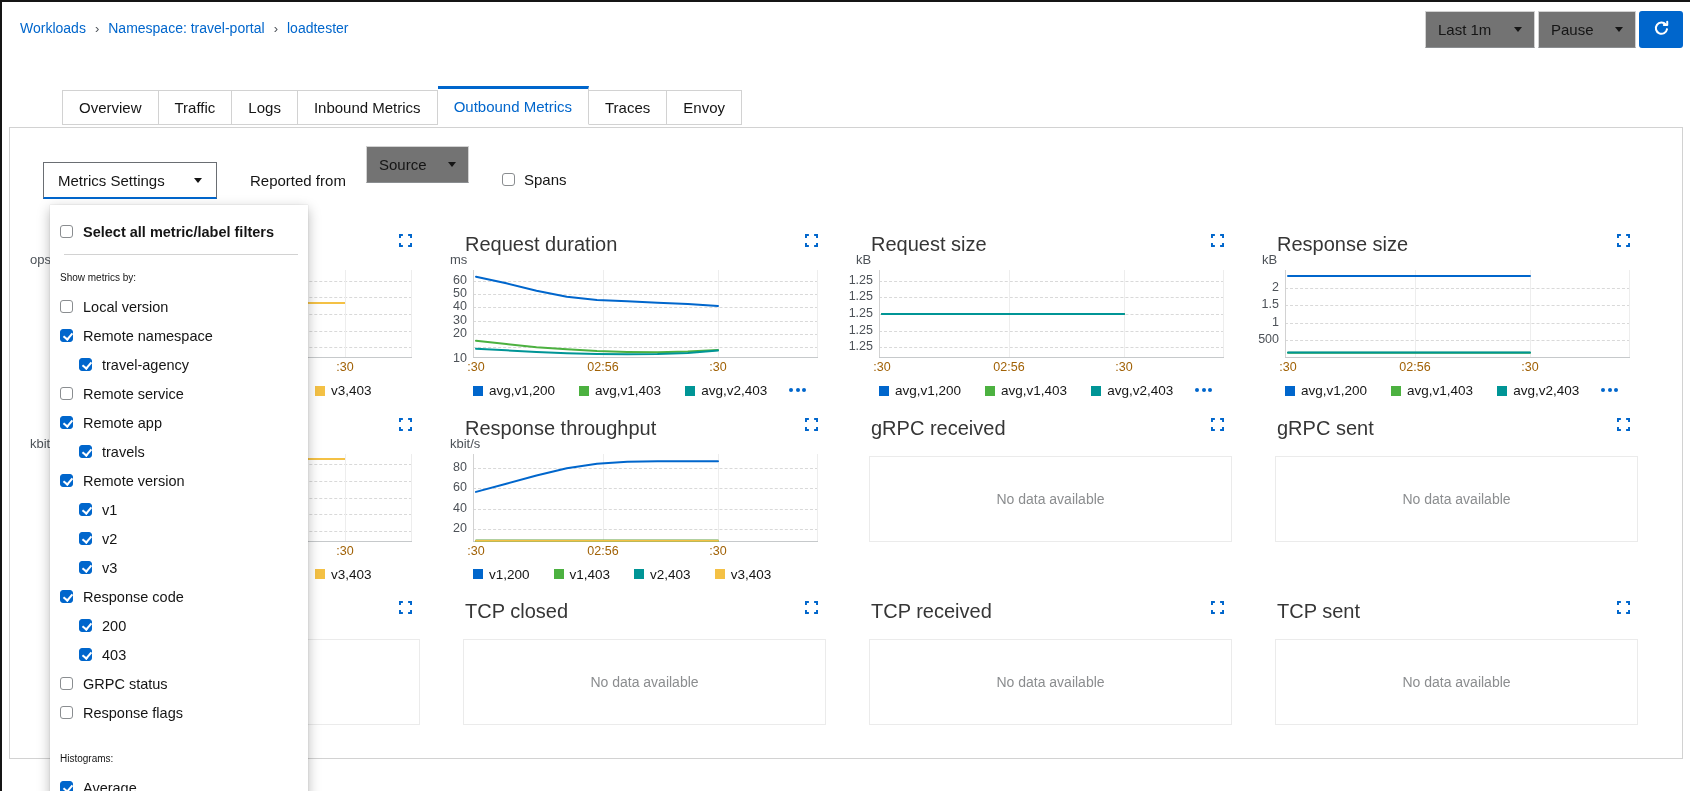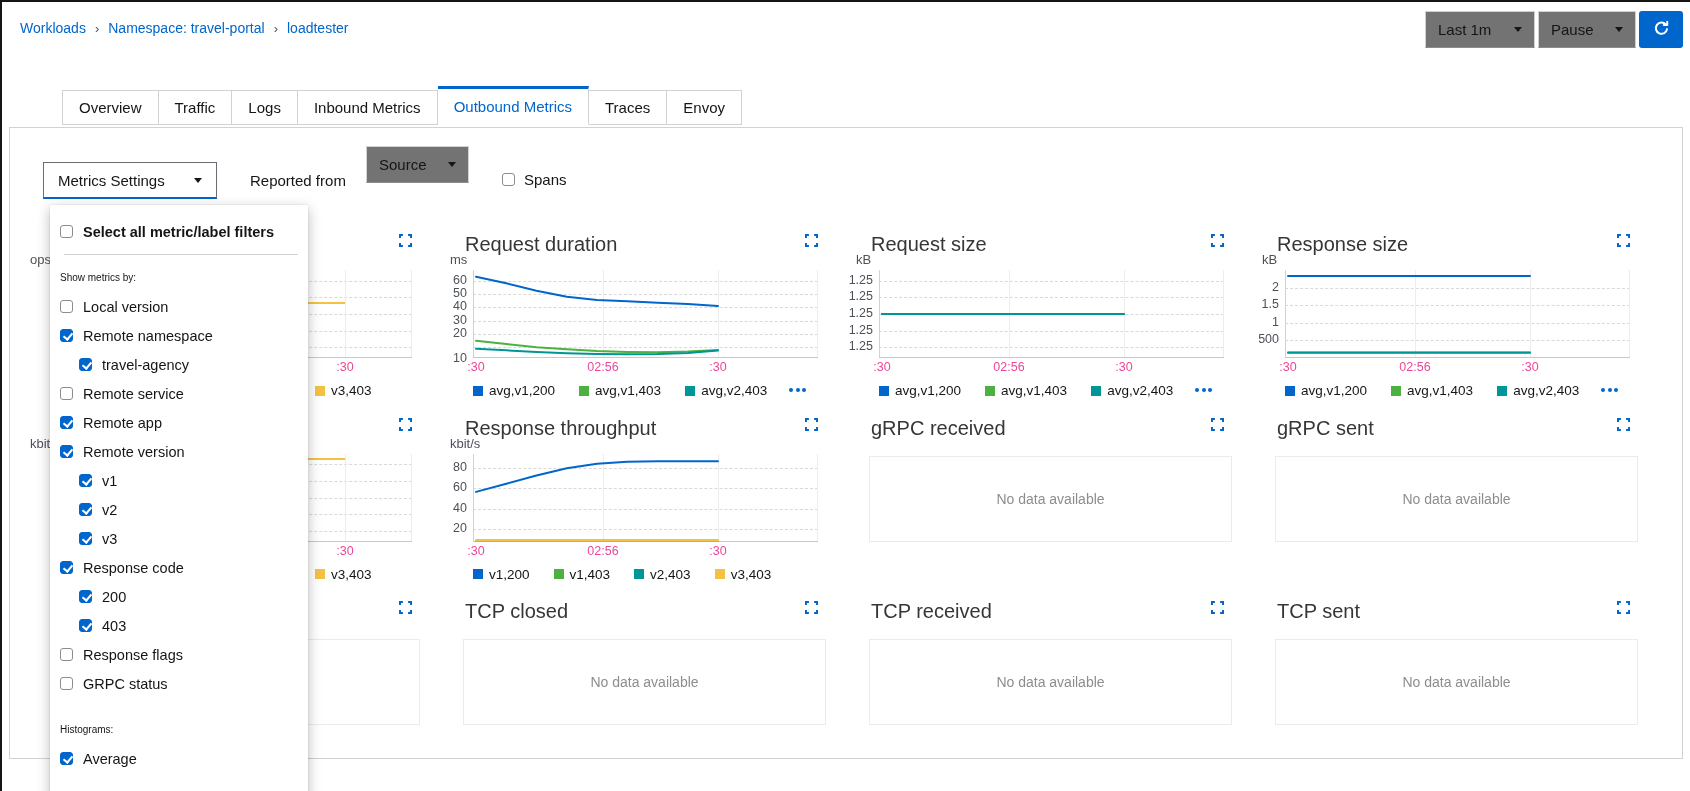--- a/index.html
+++ b/index.html
@@ -66,21 +66,21 @@
   .expand-btn{position:absolute;top:1px;right:12px;background:none;border:none;padding:0;cursor:pointer;line-height:0;}
   .unit{position:absolute;top:19px;left:5px;font-size:13px;color:#4d5258;}
   .chart-cell.wide .unit{left:-9px;}
   .plot{position:absolute;top:37px;height:88px;}
   .gridline-h{position:absolute;left:0;right:0;border-top:1px dashed #d9d9d9;}
   .gridline-v{position:absolute;top:0;bottom:0;width:1px;background:#ededed;}
   .axis-y{position:absolute;left:0;top:0;bottom:0;width:1px;background:#d2d2d2;}
   .axis-x{position:absolute;left:0;right:0;bottom:0;height:1px;background:#c6c9cb;}
   .plot svg{position:absolute;left:0;top:0;}
   .ytick{position:absolute;width:56px;left:-62px;text-align:right;font-size:12.5px;color:#4d5258;}
-  .xlabel{position:absolute;top:127px;width:64px;text-align:center;font-size:12.5px;color:#ec4899;}
+  .xlabel{position:absolute;top:127px;width:64px;text-align:center;font-size:12.5px;color:#a16207;}
   .legend{position:absolute;top:150px;display:flex;align-items:center;gap:24px;}
   .legend-item{display:flex;align-items:center;gap:6px;font-size:13.5px;color:#151515;cursor:pointer;}
   .legend-swatch{width:10px;height:10px;flex:0 0 10px;}
   .legend-spacer{width:224px;flex:0 0 224px;}
   .legend-dots{position:absolute;top:155px;right:24px;display:flex;gap:2.5px;cursor:pointer;}
   .legend-dots i{width:4px;height:4px;border-radius:50%;background:#0066cc;}
   .empty-box{position:absolute;top:39px;left:18px;right:4px;height:84px;border:1px solid #ebebeb;background:#fff;
     display:flex;align-items:center;justify-content:center;}
   .empty-text{font-size:14px;color:#8b8d8f;}
 </style>
@@ -482,20 +482,24 @@
       <span class="mi-label">travel-agency</span>
     </div>
     <div class="menu-item">
       <span class="cb"></span>
       <span class="mi-label">Remote service</span>
     </div>
     <div class="menu-item">
       <span class="cb checked"></span>
       <span class="mi-label">Remote app</span>
     </div>
+    <div class="menu-item indent">
+      <span class="cb checked"></span>
+      <span class="mi-label">travels</span>
+    </div>
     <div class="menu-item">
       <span class="cb checked"></span>
       <span class="mi-label">Remote version</span>
     </div>
     <div class="menu-item indent">
       <span class="cb checked"></span>
       <span class="mi-label">v1</span>
     </div>
     <div class="menu-item indent">
       <span class="cb checked"></span>
@@ -509,27 +513,27 @@
       <span class="cb checked"></span>
       <span class="mi-label">Response code</span>
     </div>
     <div class="menu-item indent">
       <span class="cb checked"></span>
       <span class="mi-label">200</span>
     </div>
     <div class="menu-item indent">
       <span class="cb checked"></span>
       <span class="mi-label">403</span>
+    </div>
+    <div class="menu-item">
+      <span class="cb"></span>
+      <span class="mi-label">GRPC status</span>
     </div>
     <div class="menu-item">
       <span class="cb"></span>
       <span class="mi-label">Response flags</span>
     </div>
-    <div class="menu-item">
-      <span class="cb"></span>
-      <span class="mi-label">GRPC status</span>
-    </div>
     <div class="menu-header gap">Histograms:</div>
     <div class="menu-item">
       <span class="cb checked"></span>
       <span class="mi-label">Average</span>
     </div>
   </div>
 
 </body></html>

